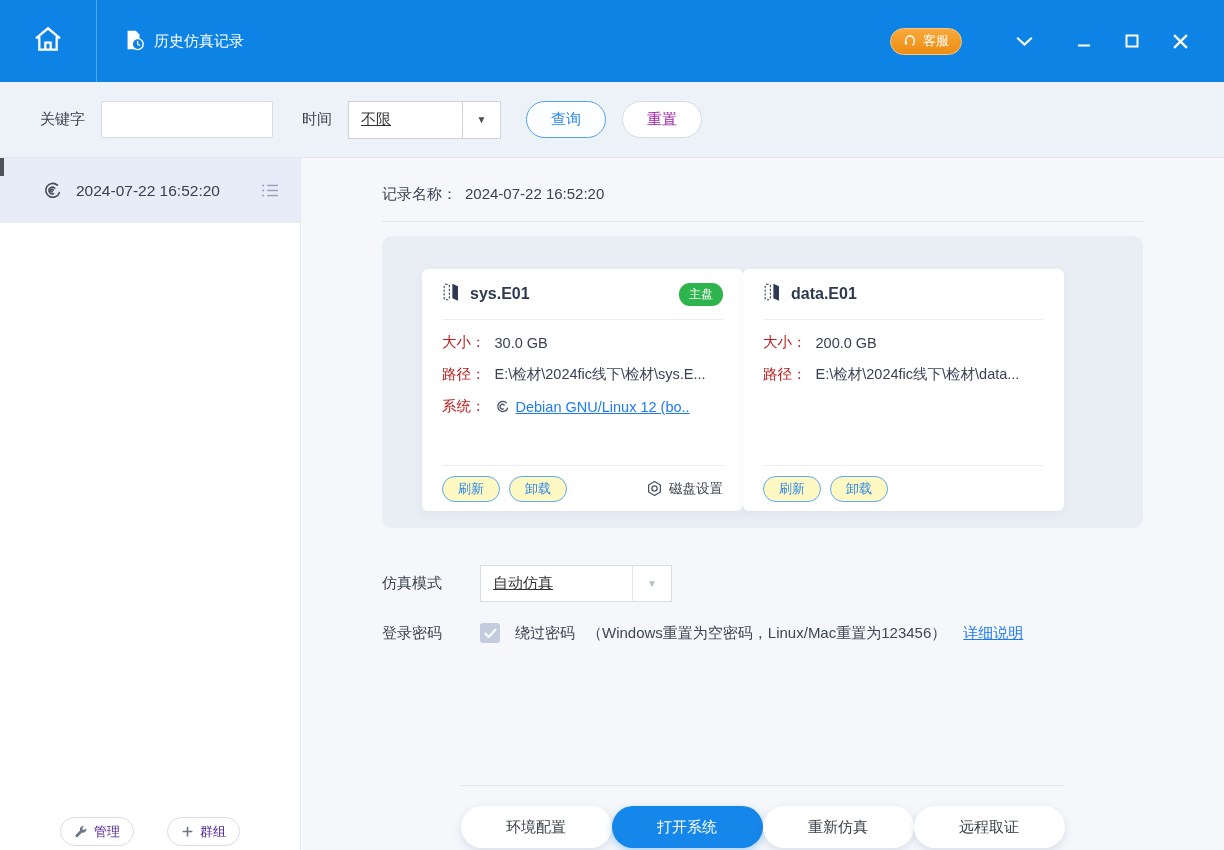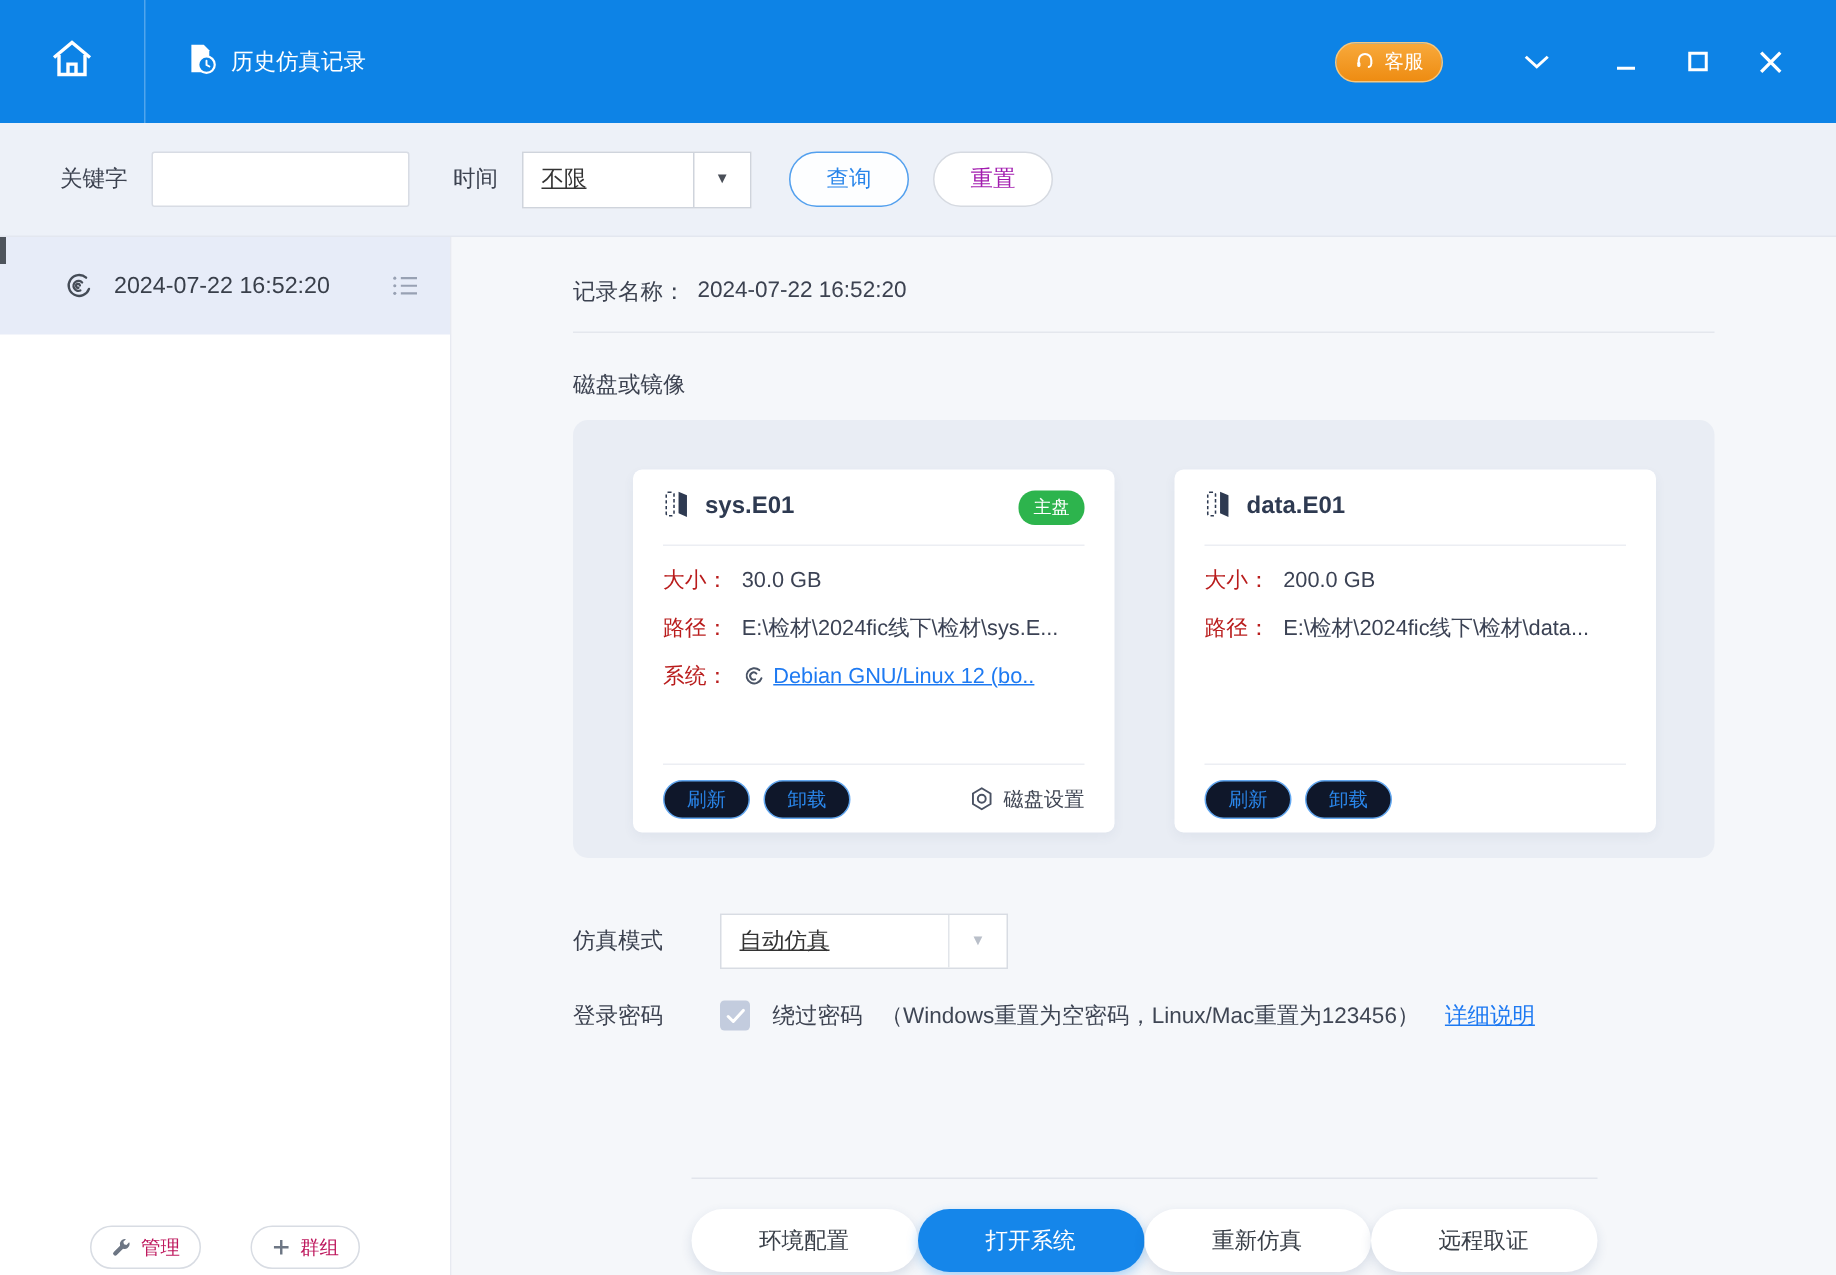--- a/index.html
+++ b/index.html
@@ -41,47 +41,47 @@
   .sidebar { width:301px; background:#fff; border-right:1px solid #e7eaf1; position:relative; flex-shrink:0; }
   .edge-mark { position:absolute; left:0; top:0; width:4px; height:18px; background:#4e545c; }
   .record-item { height:65px; background:#e7ecf8; display:flex; align-items:center;
     padding:0 20px 0 42px; cursor:pointer; }
   .rec-label { margin-left:12px; font-size:15.5px; color:#393f4a; }
   .rec-list-icon { margin-left:auto; color:#98a1b3; display:flex; cursor:pointer; }
   .deb-icon { color:#454c57; display:flex; }
   .sidebar-actions { position:absolute; bottom:22px; left:0; right:0;
     display:flex; justify-content:center; gap:33px; }
   .side-btn { height:29px; border:1px solid #d8dce3; border-radius:15px; background:#fff;
-    display:flex; align-items:center; gap:6px; padding:0 13px; font-size:13px; color:#be185d; cursor:pointer; }
+    display:flex; align-items:center; gap:6px; padding:0 13px; font-size:13px; color:#4c1d95; cursor:pointer; }
   .side-btn .ico { color:#6d7684; display:flex; }
 
   .main { flex:1; min-width:0; display:flex; flex-direction:column; background:#f5f7fa;align-items:center; }
   .main-body { flex:1; padding:0 60px; }
   .record-row { padding-top:27px; font-size:15px; color:#3c4250; display:flex; gap:8px; }
   .main-divider { margin-top:17px; border-top:1px solid #e4e7ed; }
   .section-label { margin-top:25px; font-size:15px; color:#3c4250; }
 
   .disk-panel { margin-top:14px; width:761px; height:292px; background:#e9edf4;
-    border-radius:10px; padding:33px 0 0 40px; display:flex; gap:40px; }
+    border-radius:10px; padding:33px 0 0 40px; display:flex; }
   .disk-card { width:321px; height:242px; background:#fff; border-radius:6px;
     box-shadow:0 3px 8px rgba(60,80,120,.06); padding:0 20px; display:flex; flex-direction:column; }
   .card-head { height:51px; display:flex; align-items:center; gap:9px;
     border-bottom:1px solid #eceef3; flex-shrink:0; }
   .card-name { font-size:16px; font-weight:bold; color:#2e3a51; }
   .badge { margin-left:auto; background:#2db44d; color:#fff; font-size:12px;
     border-radius:11px; padding:3px 10px; }
   .card-row { margin-top:13px; display:flex; align-items:center; font-size:14.5px; }
   .row-label { color:#b91c1c; flex-shrink:0; }
   .row-val { color:#3b4254; margin-left:9px; white-space:nowrap; overflow:hidden; }
   .os-link { color:#1e7af2; text-decoration:underline; margin-left:5px; white-space:nowrap; cursor:pointer; }
   .deb-mini { color:#4a5466; display:flex; margin-left:9px; flex-shrink:0; }
   .card-foot { margin-top:auto; border-top:1px solid #eceef3; height:46px;
     display:flex; align-items:center; gap:9px; flex-shrink:0; }
   .mini-btn { height:26px; padding:0 15px; border-radius:13px; border:1px solid #62a7f0;
-    background:#0f172a; color:#2a86ea; font-size:13px; cursor:pointer; }
+    background:#fef9c3; color:#2a86ea; font-size:13px; cursor:pointer; }
   .disk-settings { margin-left:auto; display:flex; align-items:center; gap:6px;
     color:#3e4452; font-size:13.5px; cursor:pointer; }
   .disk-settings .ico { color:#4a5263; display:flex; }
 
   .mode-row { margin-top:37px; display:flex; align-items:center; }
   .form-label { width:98px; font-size:15px; color:#3c4250; flex-shrink:0; }
   .mode-select { width:192px; height:37px; background:#fff; border:1px solid #d8dce3;
     display:flex; align-items:stretch; cursor:pointer; }
   .mode-select .sel-val { font-size:15px; }
   .mode-select .sel-arrow { width:39px; border-left:1px solid #e2e5ea; color:#b9bfc9; }
@@ -214,21 +214,20 @@
 
   <div class="main">
     <div class="main-body">
 
       <div class="record-row">
         <span>记录名称：</span>
         <span>2024-07-22 16:52:20</span>
       </div>
       <div class="main-divider"></div>
 
-      <div class="section-label">磁盘或镜像</div>
 
       <div class="disk-panel">
 
         <div class="disk-card">
           <div class="card-head">
             <span>
               <svg width="19" height="22" viewBox="0 0 22 24">
                 <rect x="2.5" y="3" width="6" height="18" rx="1.5" fill="none" stroke="#2e3a51" stroke-width="1.2" stroke-dasharray="2.6 1.8"></rect>
                 <path d="M12 2.5 L18.5 5.2 V22 L12 19.2 z" fill="#2e3a51"></path>
               </svg>

